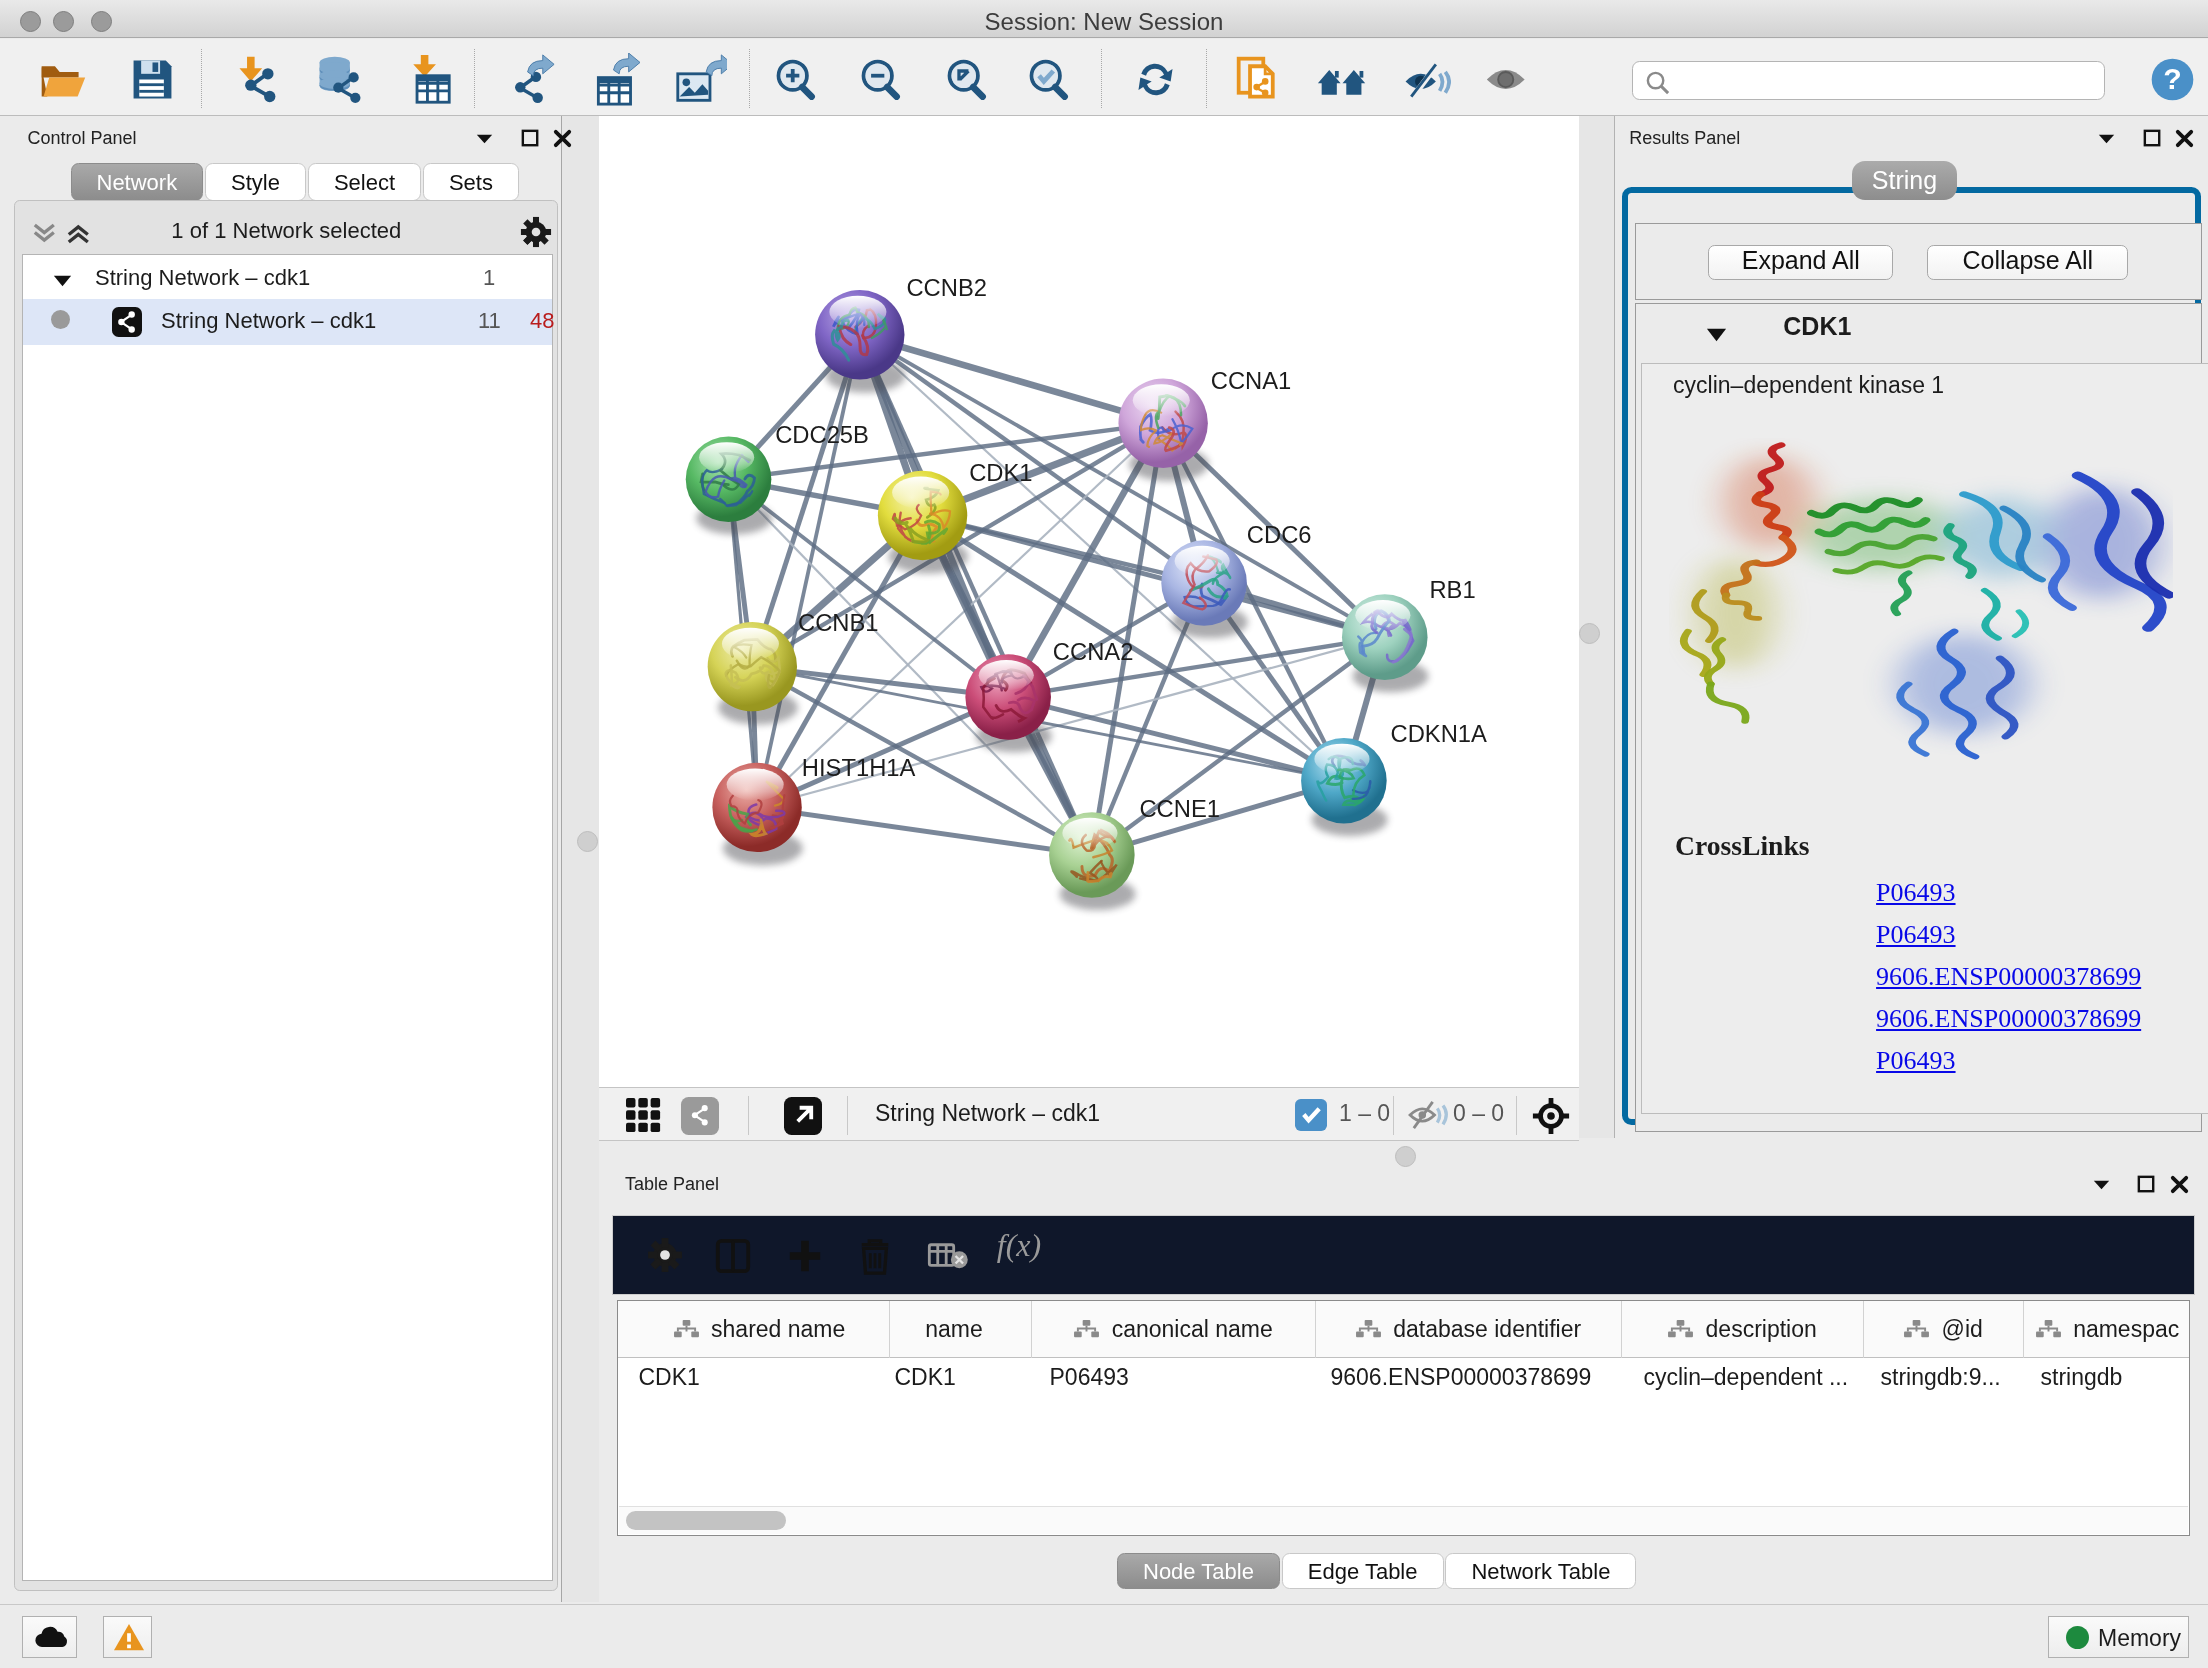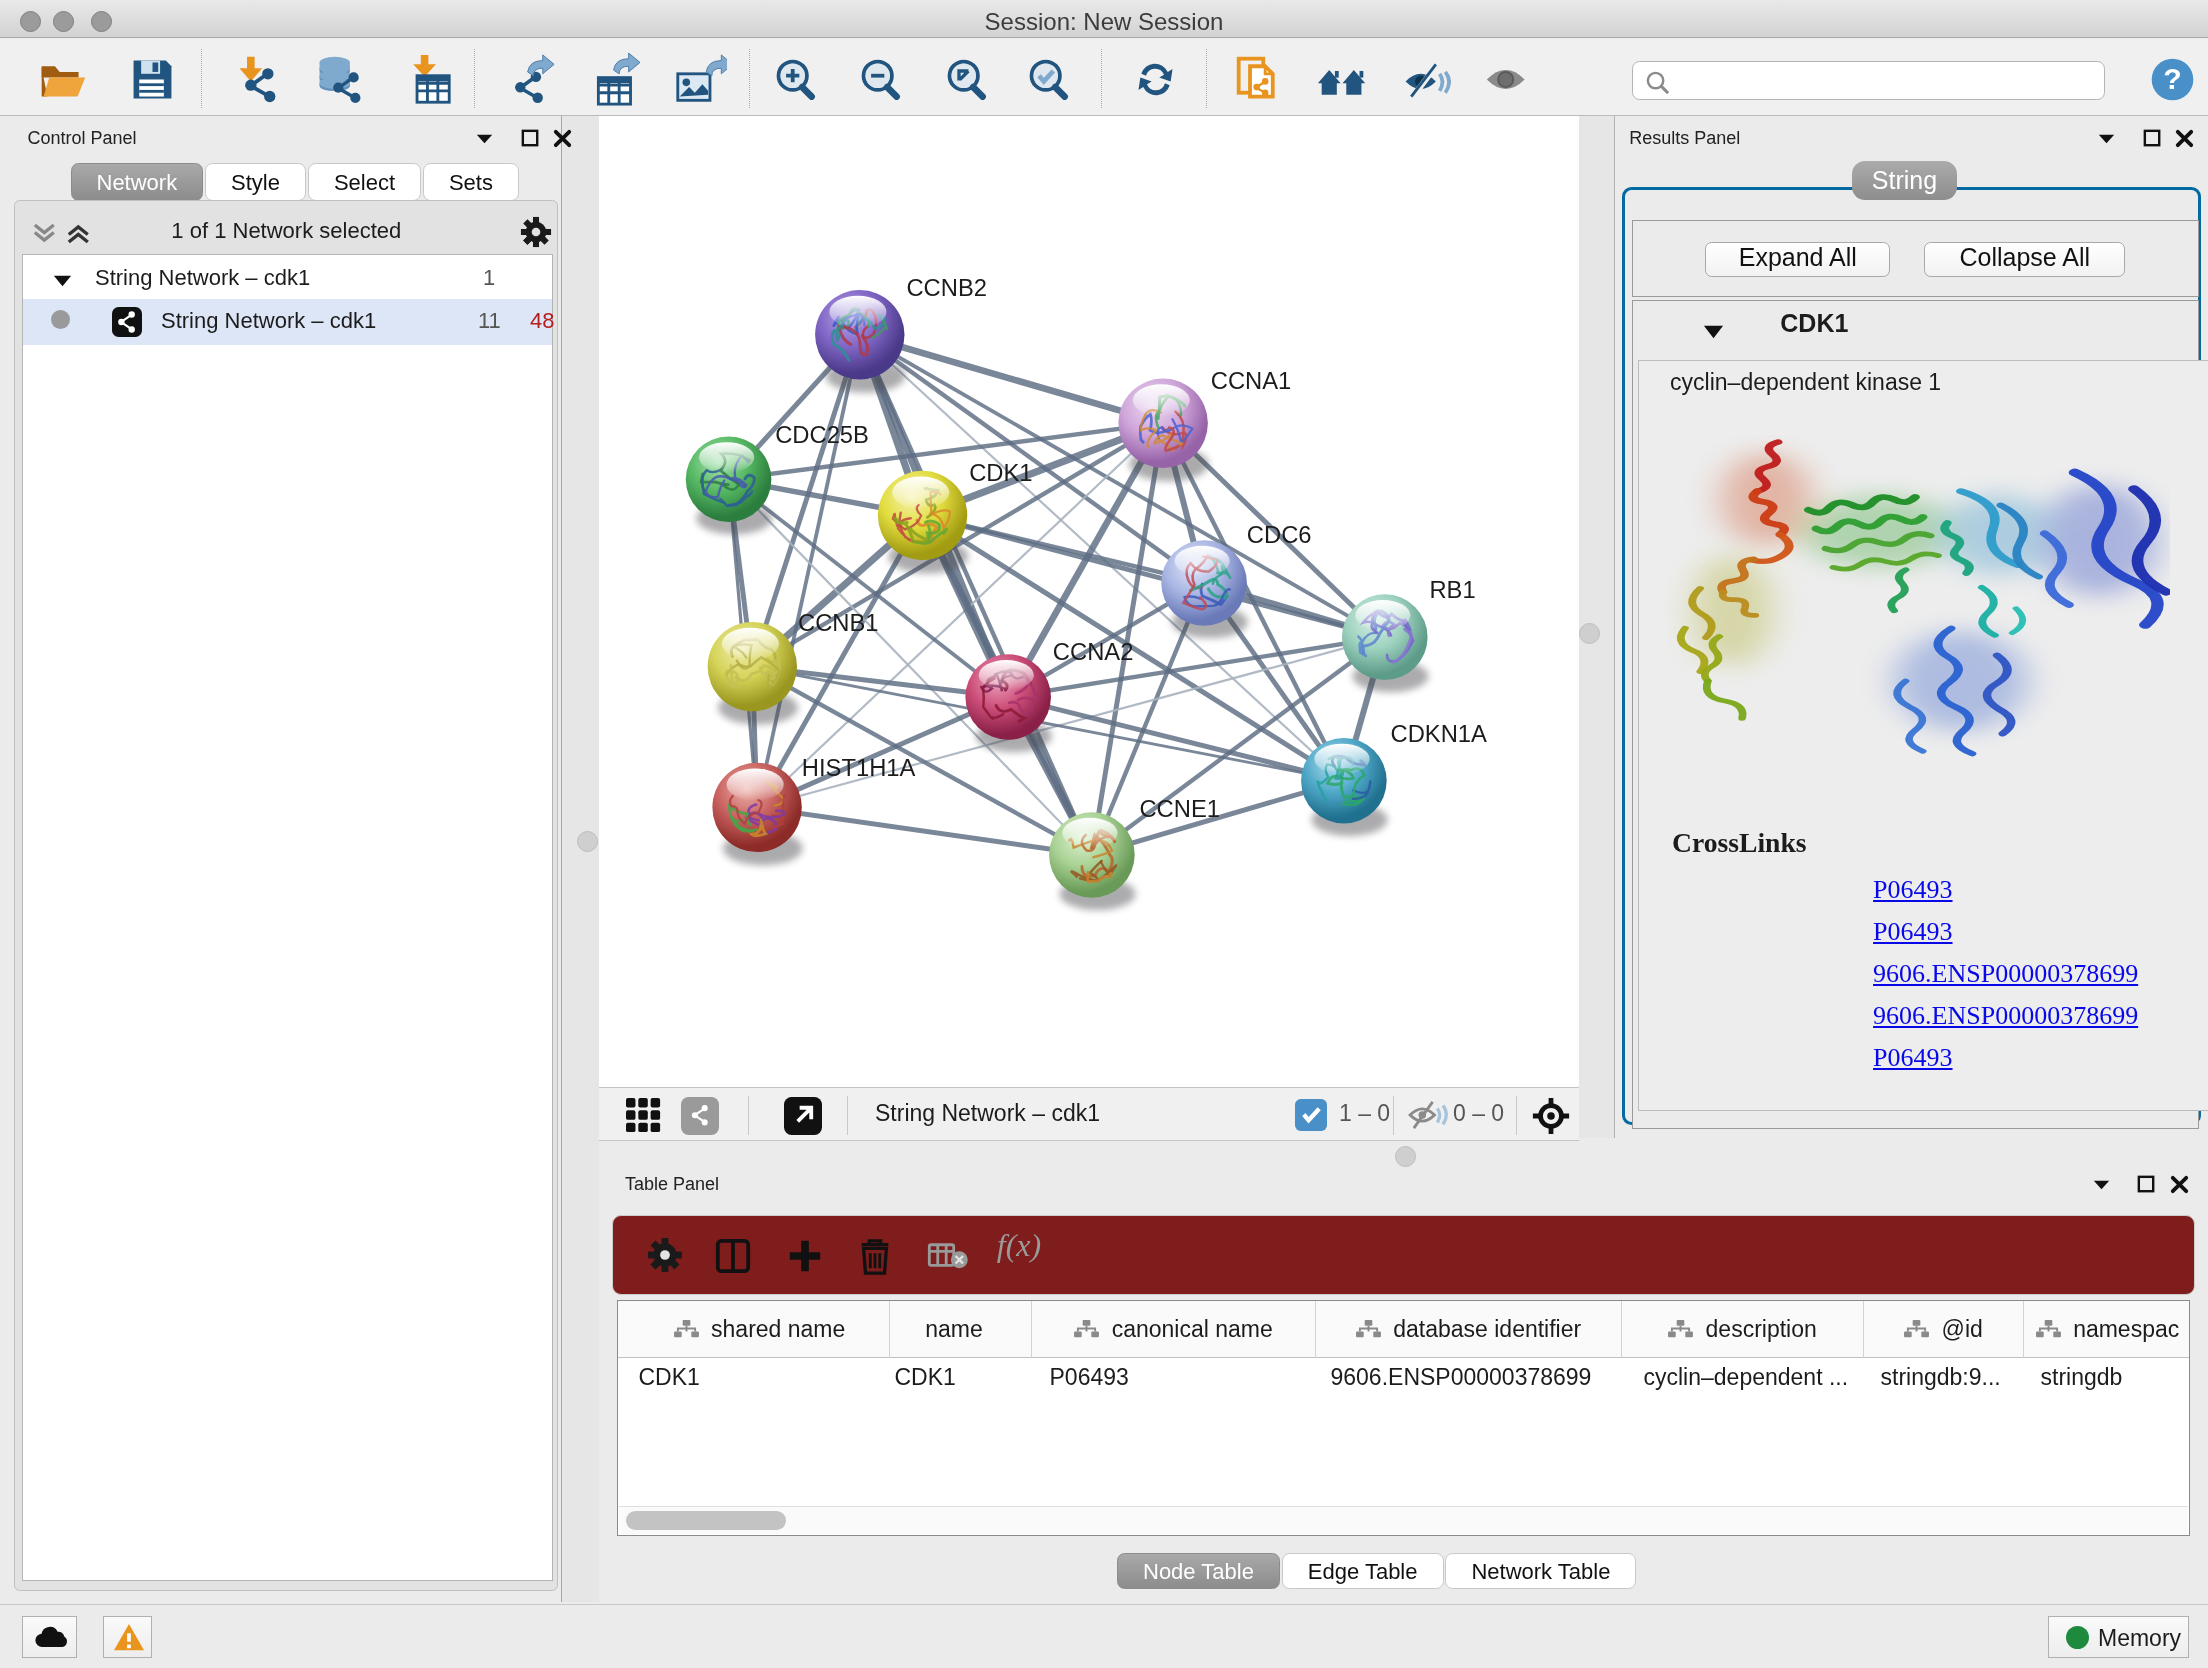--- a/index.html
+++ b/index.html
@@ -13,32 +13,32 @@
 .panel-title{font-size:18px;color:#222}
 .tabs{position:absolute;display:flex}
 .tab{height:38px;line-height:38px;text-align:center;font-size:22px;background:#fff;border:1px solid #c8c8c8;border-radius:7.6px;margin-right:1.9px;padding:0 25px;color:#111}
 .tab.sel{background:linear-gradient(#a9a9a9,#8c8c8c);color:#fff;border-color:#8c8c8c}
 .cpanel-box{position:absolute;left:4.8px;top:84px;width:544px;height:1391px;background:#e2e2e2;border:1px solid #c0c0c0;border-radius:5.7px}
 .cp-head{position:absolute;left:2.9px;right:2.9px;top:11.4px;height:42px}
 .cp-list{position:absolute;left:6.7px;right:4.8px;top:53px;bottom:8.6px;background:#fff;border:1px solid #b4b4b4}
 .row1{position:absolute;left:0;right:0;top:7.6px;height:34px;font-size:22px}
 .row2{position:absolute;left:0;right:0;top:44px;height:46px;background:#dde6f7;font-size:22px}
 .rpanel{left:1614px;top:116px;width:585px;height:1022px}
-.rp-body{position:absolute;left:6.7px;top:71px;width:579px;height:938px;background:#ebebeb;border:3px solid #0369a1;border-radius:9.5px}
+.rp-body{position:absolute;left:6.7px;top:71px;width:579px;height:938px;background:#ebebeb;border:6px solid #0369a1;border-radius:9.5px}
 .stringtab{position:absolute;left:237px;top:45px;width:105px;height:39px;background:linear-gradient(#ababab,#8d8d8d);border-radius:13px;color:#fff;font-size:25px;text-align:center;line-height:39px;z-index:5}
 .expbox{position:absolute;left:7.6px;top:29.5px;width:567px;height:77px;border:1px solid #9a9a9a;background:#ebebeb}
 .btn{position:absolute;top:21px;height:35px;background:linear-gradient(#ffffff,#f2f2f2);border:1px solid #a8a8a8;border-radius:6.7px;font-size:25px;text-align:center;color:#111}
 .secbox{position:absolute;left:7.6px;top:110px;width:567px;height:829px;border:1px solid #9a9a9a;background:#ebebeb}
 .innbox{position:absolute;left:4.8px;top:59px;width:671px;height:751px;border:1px solid #bcbcbc;background:#ededed}
 .serif{font-family:"Liberation Serif",serif}
 .link{color:#0808e8;text-decoration:underline}
 .canvasbar{left:599px;top:1087px;width:980px;height:54px;background:#f0f0f0;border-top:1px solid #c4c4c4;border-bottom:1px solid #c4c4c4}
 .cbsep{position:absolute;top:7.6px;height:39px;width:1px;background:#c8c8c8}
 .tpanel{left:607px;top:1149px;width:1592px;height:428px}
-.tp-toolbar{position:absolute;left:4.8px;top:66px;width:1583px;height:80px;background:#7f1d1d;border:1px solid #cdcdcd;border-radius:9px}
+.tp-toolbar{position:absolute;left:4.8px;top:66px;width:1583px;height:80px;background:#0f172a;border:1px solid #cdcdcd;border-radius:1px}
 .tbl{position:absolute;left:9.5px;top:151px;width:1573px;height:236px;background:#fff;border:1px solid #8a8a8a}
 .thead{position:absolute;left:0;right:0;top:0;height:57px;background:#fafafa;border-bottom:1px solid #c0c0c0;font-size:23px}
 .th{position:absolute;top:0;height:57px;border-right:1px solid #d2d2d2;display:flex;align-items:center;justify-content:center;gap:11.4px}
 .th svg{flex:0 0 auto}
 .scrollh{position:absolute;left:1px;bottom:1px;height:28.5px;right:1px;background:#fafafa;border-top:1px solid #e0e0e0}
 .thumb{position:absolute;left:7.6px;top:4.8px;width:160px;height:19px;background:#c3c3c3;border-radius:9.5px}
 .btabs{position:absolute;top:1553px;left:0;width:2208px;height:40px}
 .statusbar{left:0;top:1604px;width:2208px;height:65px;background:#ebebeb;border-top:1px solid #c8c8c8}
 .sbtn{position:absolute;top:10.5px;height:42px;background:linear-gradient(#fafafa,#ededed);border:1px solid #b0b0b0}
 </style></head>

